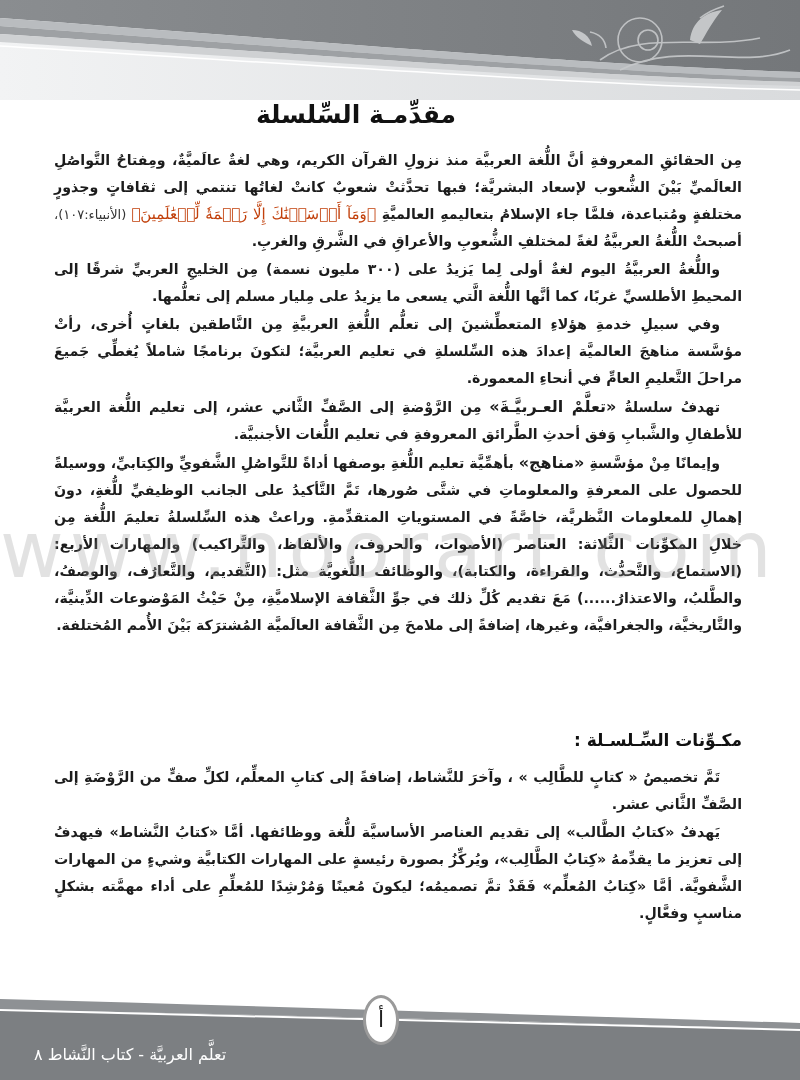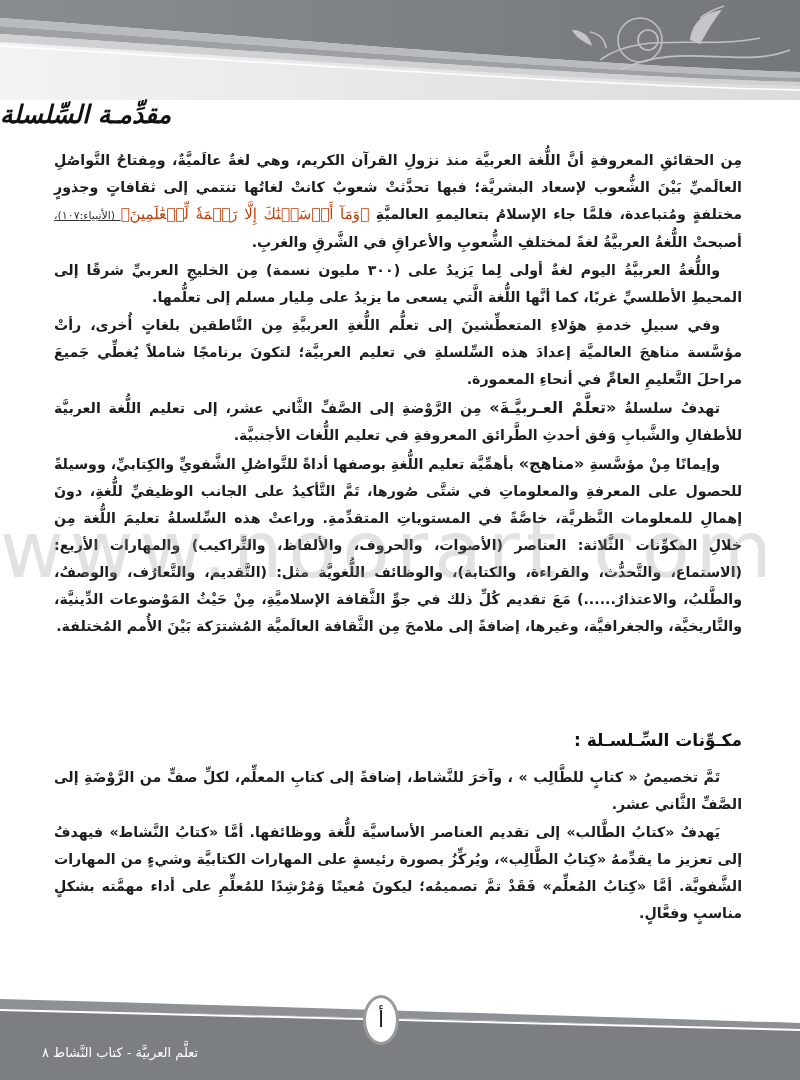--- a/index.html
+++ b/index.html
@@ -22,28 +22,27 @@
       width: 800px; height: 100px;
       overflow: hidden;
     }
     .header-band svg { display: block; }
 
     
     .page-title {
       position: absolute;
       top: 100px;
       left: 0; width: 712px;
-      text-align: left;
+      text-align: center;
       direction: rtl;
       font-family: "DejaVu Sans", sans-serif;
       font-weight: bold;
       font-size: 25px;
       color: #111;
       letter-spacing: 0;
-      font-style: italic;
     }
 
     
     .content {
       position: absolute;
       left: 54px;
       width: 688px;
       direction: rtl;
       text-align: justify;
       text-align-last: right;
@@ -61,23 +60,22 @@
     }
     .para.first { text-indent: 0; }
     .verse {
       color: #c2410c;
       font-family: "DejaVu Serif", serif;
       font-weight: normal;
       font-size: 15px;
     }
     .verse-ref {
       font-weight: normal;
-      font-size: 11px;
+      font-size: 13px;
       color: #333;
-      text-decoration: underline;
     }
     .emph {
       font-size: 16px;
     }
     .section-heading {
       position: absolute;
       top: 730px;
       left: 54px;
       width: 688px;
       direction: rtl;
@@ -120,25 +118,25 @@
       border: 3px solid #9a9a9a;
       box-sizing: border-box;
       text-align: center;
       line-height: 44px;
       font-family: "DejaVu Sans", sans-serif;
       font-size: 22px;
       color: #222;
     }
     .footer-title {
       position: absolute;
-      left: 42px;
+      left: 34px;
       top: 1045px;
       direction: rtl;
       font-family: "DejaVu Sans", sans-serif;
-      font-size: 13px;
+      font-size: 16px;
       color: #ffffff;
       white-space: nowrap;
     }
   </style>
 </head>
 <body>
 
 <div class="header-band">
   <svg width="800" height="100" viewBox="0 0 800 100">
     <defs>

